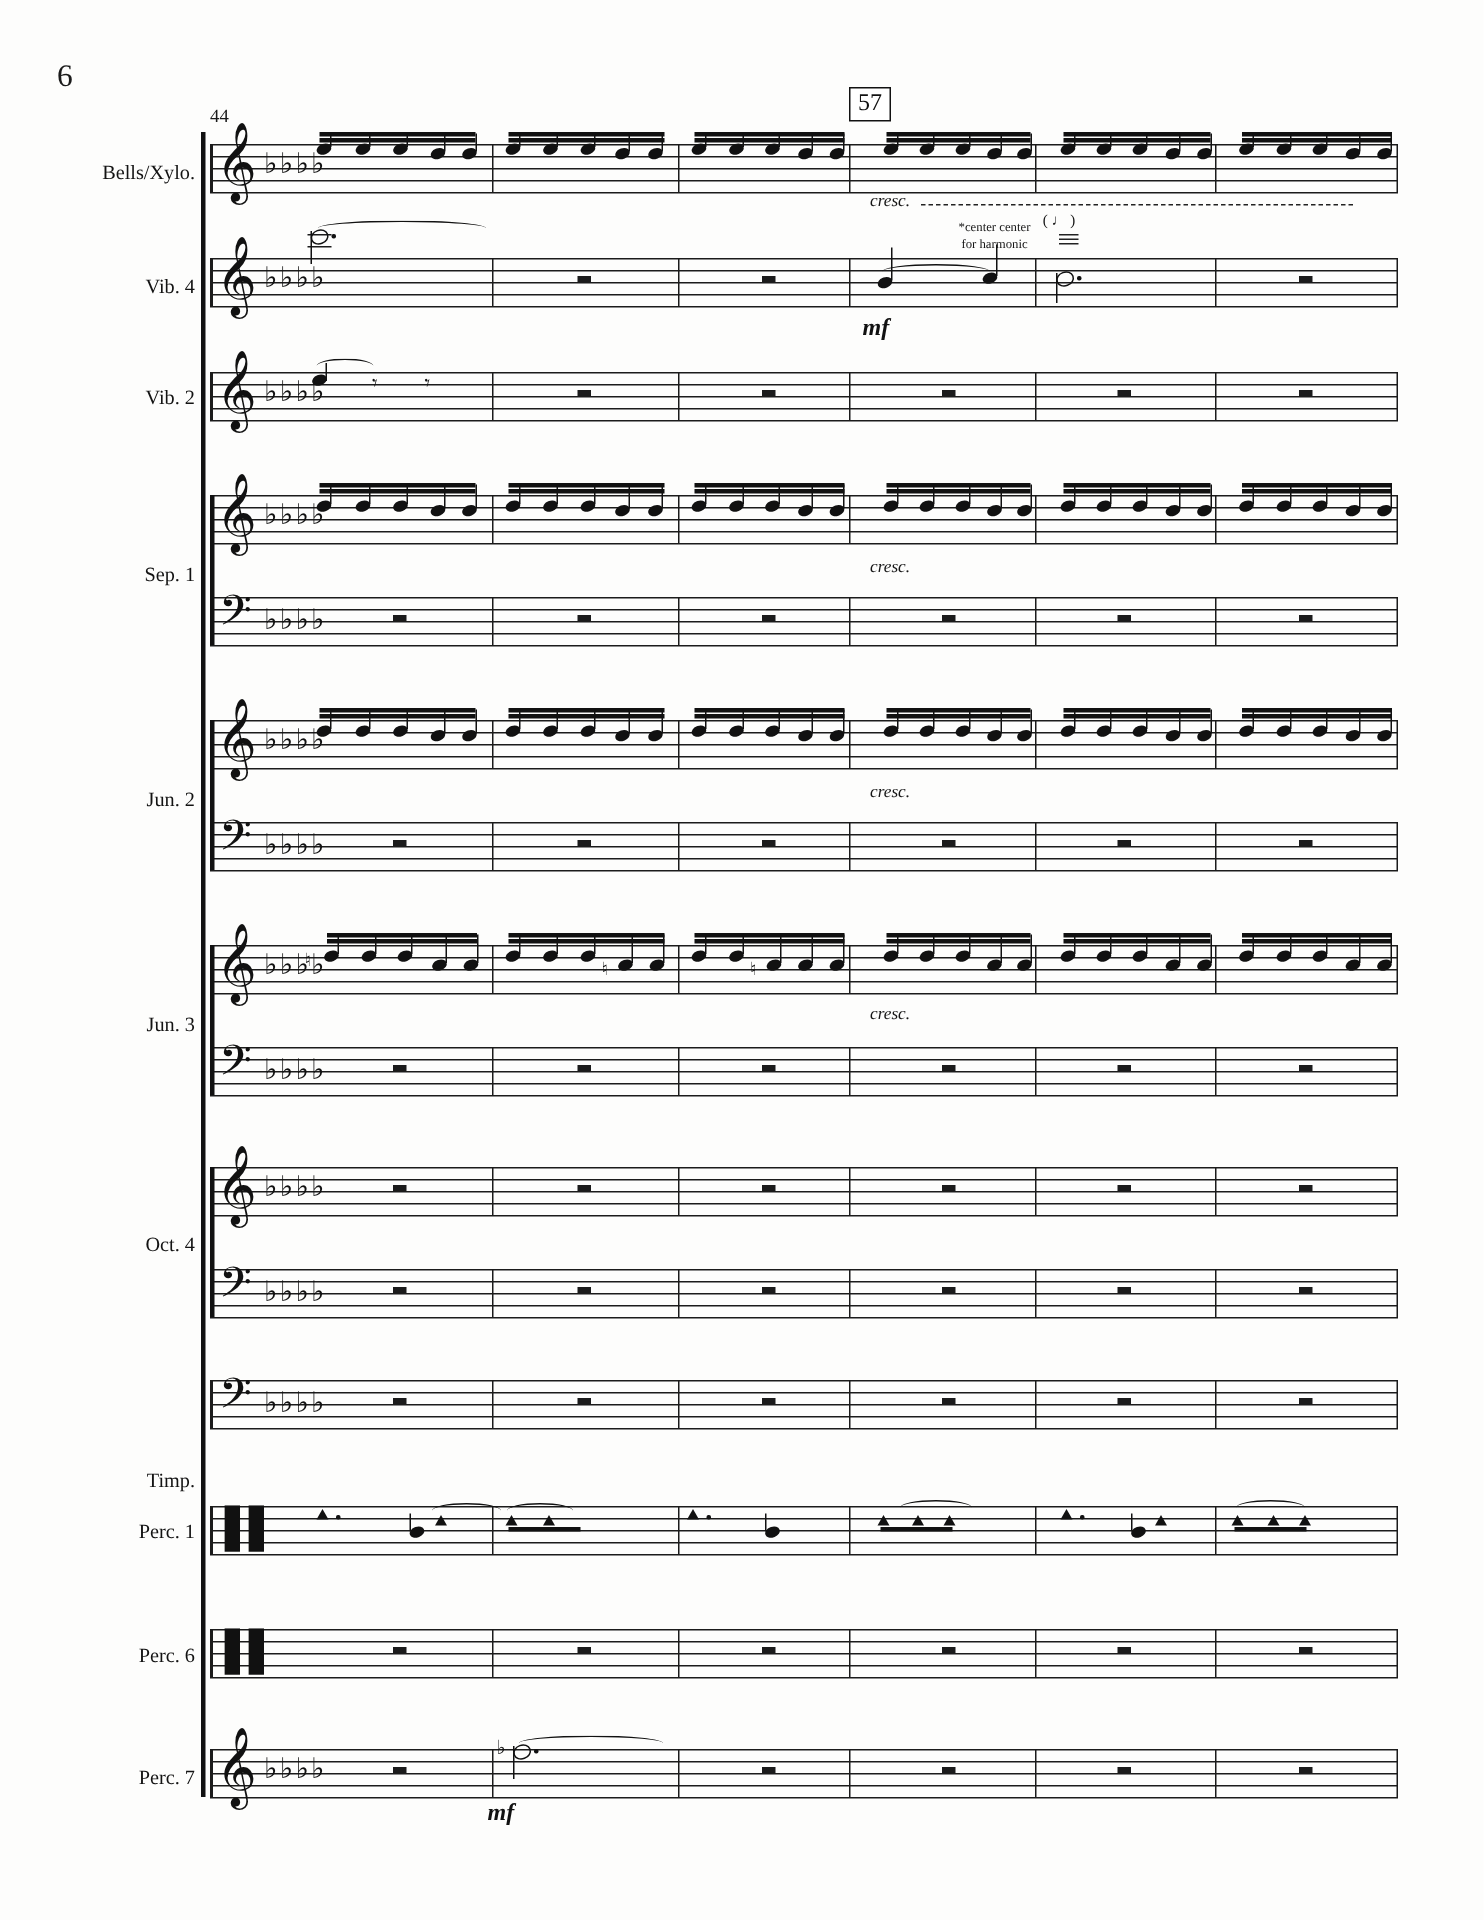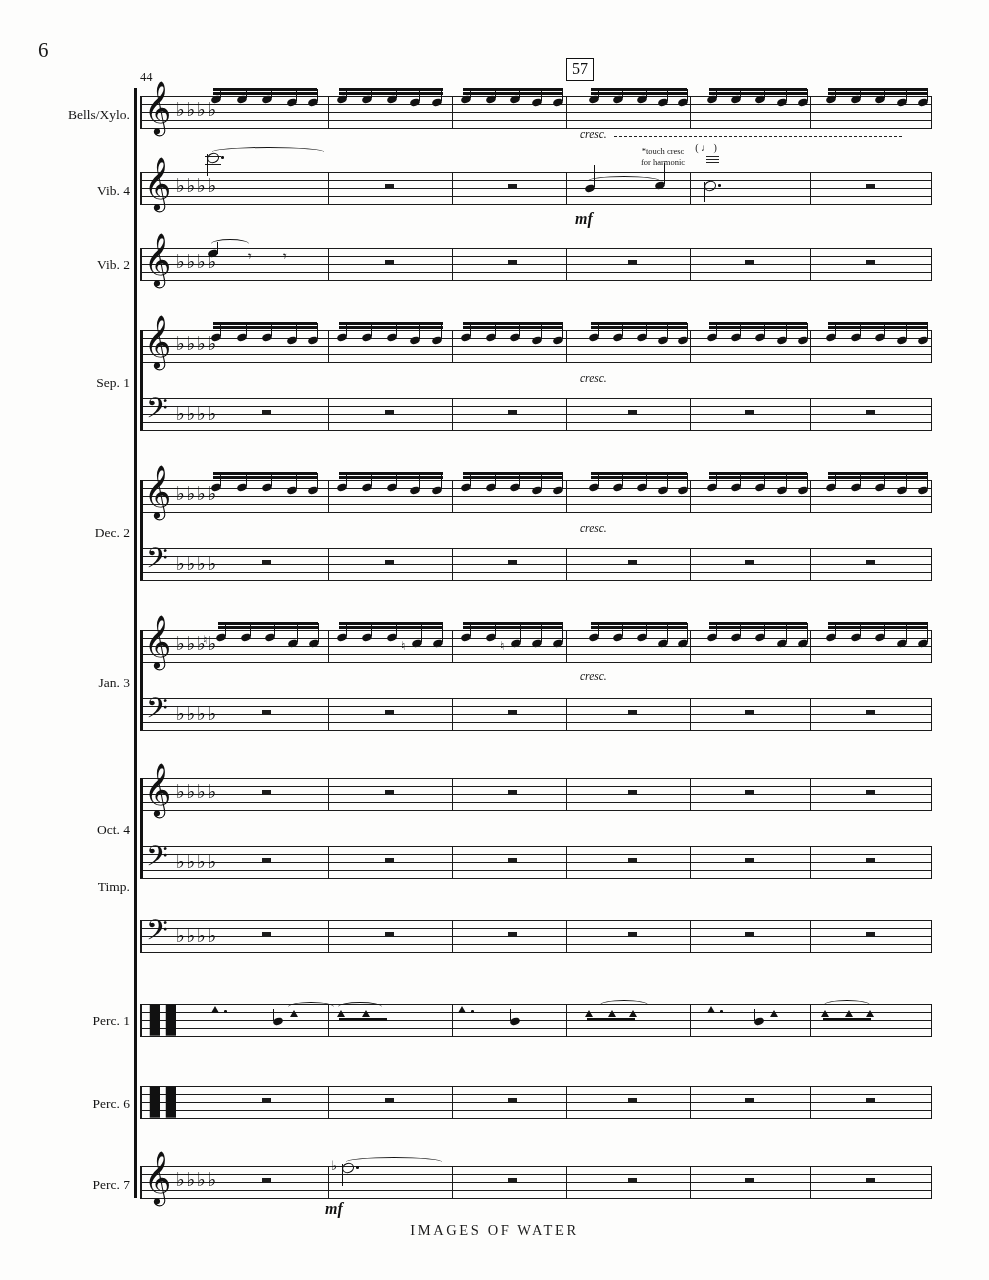--- a/index.html
+++ b/index.html
@@ -238,24 +238,24 @@
   <div class="page-number">6</div>
 
   <div class="meas-num" style="left:140px; top:70px;">44</div>
 
   <div class="rehearsal" style="left:566px; top:58px;">57</div>
 
   <div class="inst-label" style="left:20px; top:107px; width:110px;">Bells/Xylo.</div>
   <div class="inst-label" style="left:20px; top:183px; width:110px;">Vib. 4</div>
   <div class="inst-label" style="left:20px; top:257px; width:110px;">Vib. 2</div>
   <div class="inst-label" style="left:20px; top:375px; width:110px;">Sep. 1</div>
-  <div class="inst-label" style="left:20px; top:525px; width:110px;">Dec. 2</div>
-  <div class="inst-label" style="left:20px; top:675px; width:110px;">Jan. 3</div>
+  <div class="inst-label" style="left:20px; top:525px; width:110px;">Jun. 2</div>
+  <div class="inst-label" style="left:20px; top:675px; width:110px;">Jun. 3</div>
   <div class="inst-label" style="left:20px; top:822px; width:110px;">Oct. 4</div>
-  <div class="inst-label" style="left:20px; top:879px; width:110px;">Timp.</div>
+  <div class="inst-label" style="left:20px; top:979px; width:110px;">Timp.</div>
   <div class="inst-label" style="left:20px; top:1013px; width:110px;">Perc. 1</div>
   <div class="inst-label" style="left:20px; top:1096px; width:110px;">Perc. 6</div>
   <div class="inst-label" style="left:20px; top:1177px; width:110px;">Perc. 7</div>
 
   <div class="spine" style="left:134px; top:88px; width:3px; height:1110px;"></div>
 
   <div class="system">
     <div class="staff" style="left:140px; top:96px; width:792px; height:32px;">
       <div class="line" style="top:0px;  width:792px;"></div>
       <div class="line" style="top:8px;  width:792px;"></div>
@@ -391,21 +391,21 @@
     <div class="stem" style="left:664px; top:163px; height:21px;"></div>
     <div class="slur" style="left:588px; top:176px; width:72px;"></div>
 
     <div class="notehead open" style="left:704px; top:181px;"></div>
     <div class="dot" style="left:718px; top:184px;"></div>
     <div class="stem" style="left:704px; top:182px; height:20px;"></div>
 
     <div class="rest" style="left:866px; top:184px;"></div>
 
     <div class="note-text" style="left:630px; top:146px; width:66px;">
-      <span>*touch cresc</span><br>
+      <span>*center center</span><br>
       <span>for harmonic</span>
     </div>
     <div class="note-text" style="left:692px; top:142px; width:28px; font-size:10px;">(&nbsp;♩&nbsp;)</div>
     <div class="harm-lines" style="left:706px; top:156px;">
         <i></i>
         <i></i>
         <i></i>
       </div>
 
     <div class="dyn" style="left:575px; top:210px;">mf</div>
@@ -996,15 +996,14 @@
     <div class="slur" style="left:346px; top:1157px; width:96px;"></div>
 
     <div class="rest" style="left:508px; top:1178px;"></div>
     <div class="rest" style="left:628px; top:1178px;"></div>
     <div class="rest" style="left:745px; top:1178px;"></div>
     <div class="rest" style="left:866px; top:1178px;"></div>
 
     <div class="dyn" style="left:325px; top:1200px;">mf</div>
   </div>
 
-  <div class="footer-title">IMAGES OF WATER</div>
 
 </div>
 
 </body></html>

